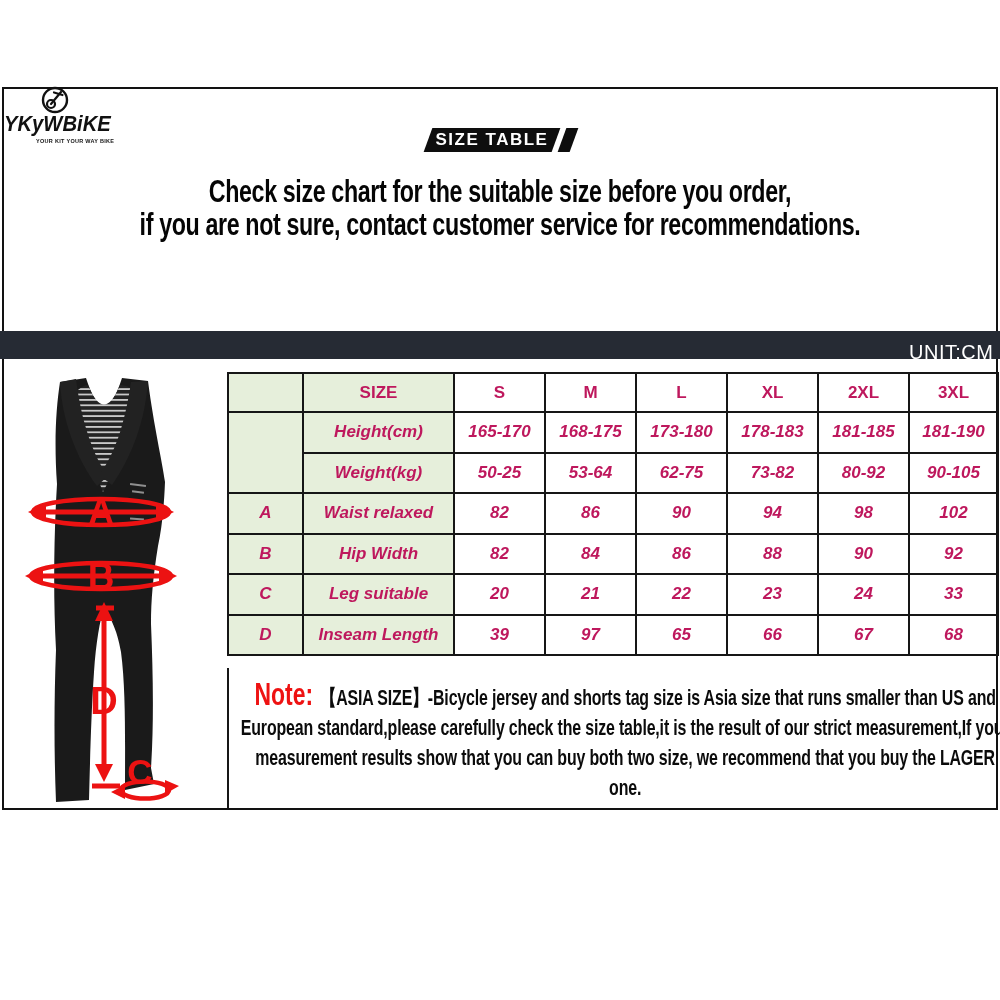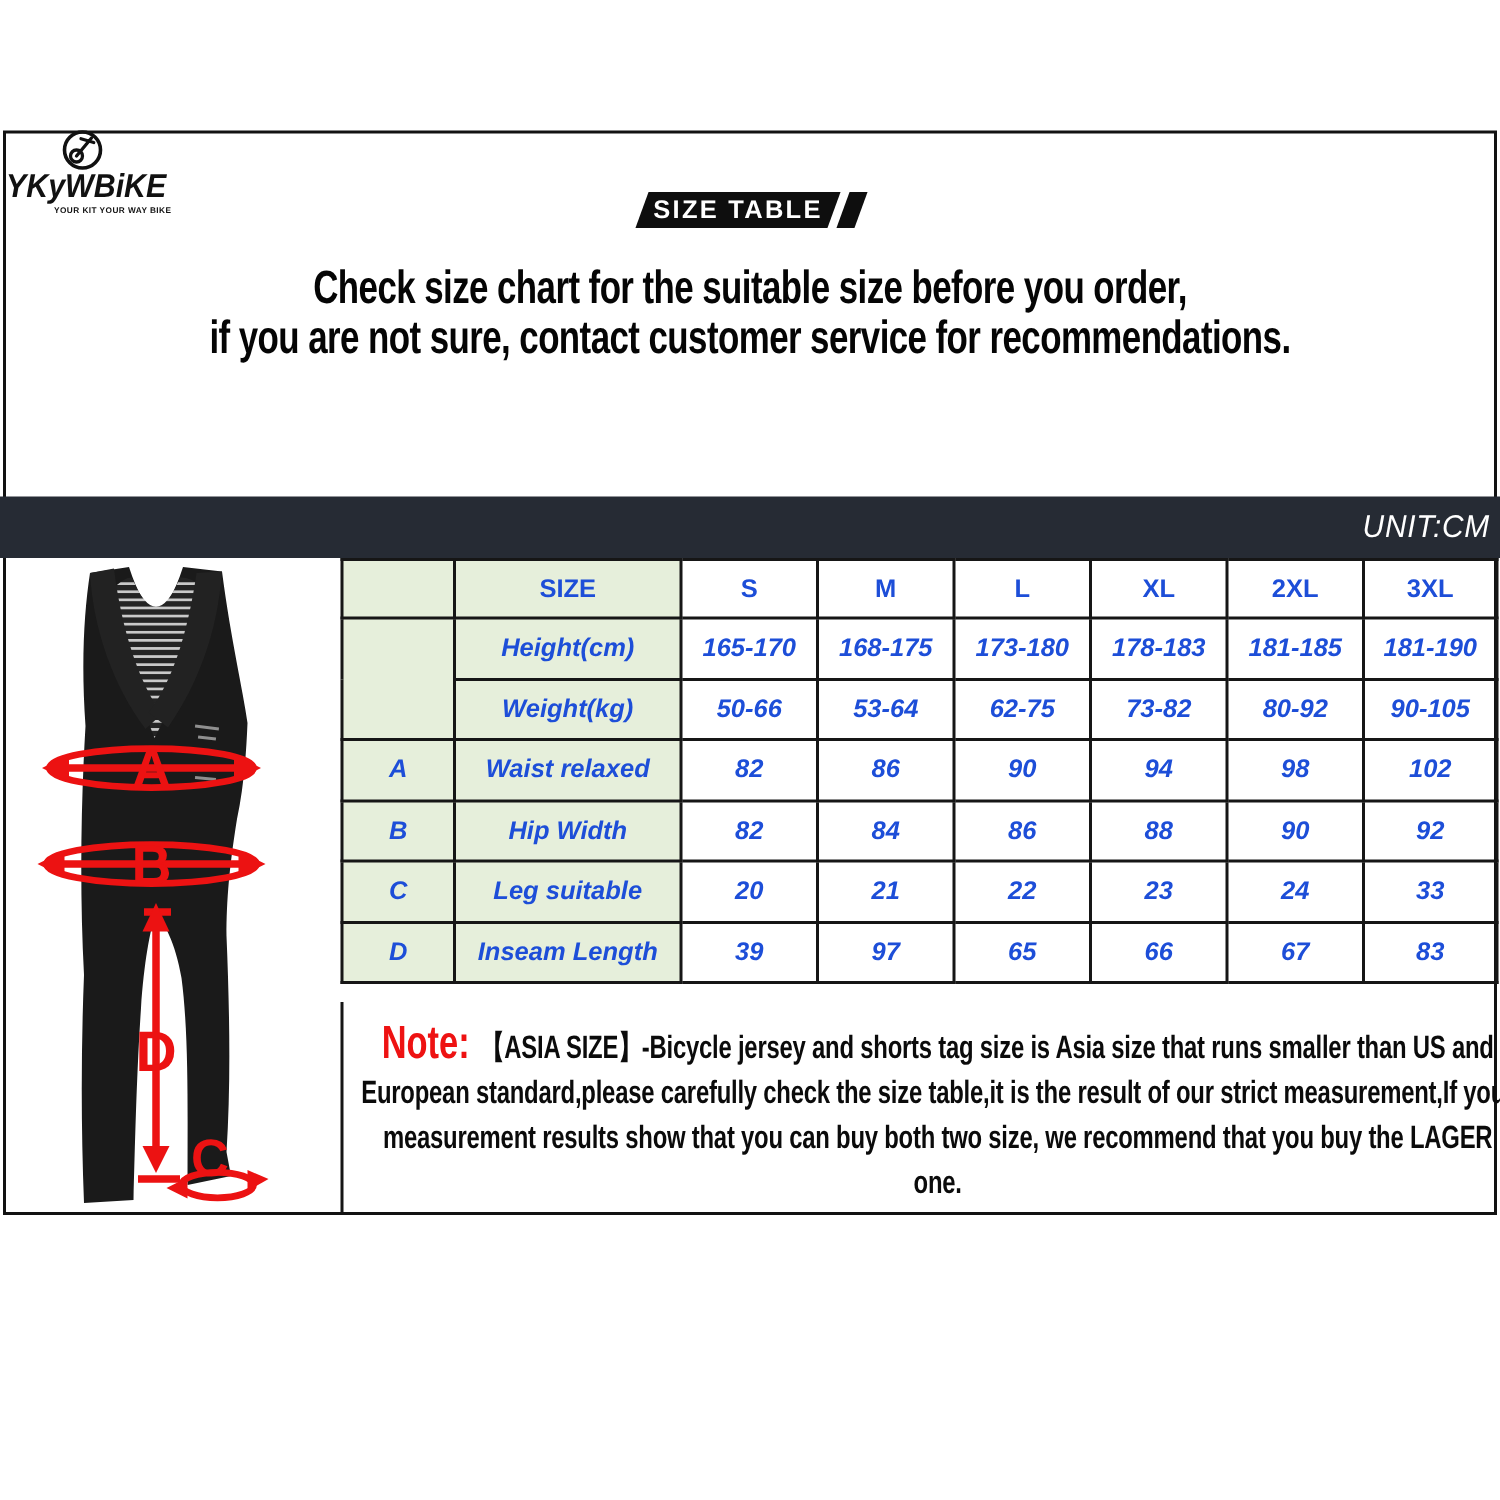--- a/index.html
+++ b/index.html
@@ -16,26 +16,26 @@
   
   .banner{position:absolute;left:428px;top:128px;width:128px;height:24px;background:#0e0e0e;transform:skewX(-20deg);}
   .banner-accent{position:absolute;left:562px;top:128px;width:12px;height:24px;background:#0e0e0e;transform:skewX(-20deg);}
   .banner span{display:block;transform:skewX(20deg);color:#fff;font-size:17px;font-weight:bold;letter-spacing:1.5px;text-align:center;line-height:24px;}
 
   
   .headline{position:absolute;left:0;width:1000px;text-align:center;font-size:31px;font-weight:bold;color:#050505;white-space:nowrap;transform:scaleX(0.75);transform-origin:500px 50%;letter-spacing:-0.5px;}
   .hl1{top:174px;} .hl2{top:207px;}
 
   
-  .unit-bar{position:absolute;left:0;top:331px;width:1000px;height:41px;background:#262b34;font-style:italic;}
+  .unit-bar{position:absolute;left:0;top:331px;width:1000px;height:28px;background:#262b34;}
   .unit-bar span{display:block;text-align:right;padding-right:7px;line-height:41px;color:#ffffff;font-size:21px;font-weight:normal;letter-spacing:0.5px;transform:scaleX(0.95);transform-origin:right;}
 
   
   table.size{position:absolute;left:227px;top:372px;width:770px;border-collapse:collapse;table-layout:fixed;}
-  table.size td{border:2px solid #161616;text-align:center;vertical-align:middle;font-size:17px;font-weight:bold;color:#1d4ed8;padding:0;}
+  table.size td{border:2px solid #161616;text-align:center;vertical-align:middle;font-size:17px;font-weight:bold;color:#be185d;padding:0;}
   td.green{background:#e6efdb;}
   tr.hrow td{height:37px;}
   tr.drow td{height:38.5px;font-style:italic;}
 
   
   .v-divider{position:absolute;left:227px;top:668px;width:2px;height:140px;background:#161616;}
 
   
   .note{position:absolute;left:227px;top:672px;width:1040px;transform:scaleX(0.74);transform-origin:left top;text-align:center;font-size:21.5px;line-height:30px;font-weight:bold;color:#0b0b0b;padding:8px 18px 0 18px;letter-spacing:-0.2px;}
   .note .note-label{font-size:31px;color:#ee1212;margin-right:10px;letter-spacing:0;}
@@ -96,21 +96,21 @@
     <td class="green">Height(cm)</td>
     <td>165-170</td>
     <td>168-175</td>
     <td>173-180</td>
     <td>178-183</td>
     <td>181-185</td>
     <td>181-190</td>
   </tr>
   <tr class="drow">
     <td class="green">Weight(kg)</td>
-    <td>50-66</td>
+    <td>50-25</td>
     <td>53-64</td>
     <td>62-75</td>
     <td>73-82</td>
     <td>80-92</td>
     <td>90-105</td>
   </tr>
   <tr class="drow">
     <td class="green">A</td>
     <td class="green">Waist relaxed</td>
     <td>82</td>
@@ -141,21 +141,21 @@
     <td>33</td>
   </tr>
   <tr class="drow">
     <td class="green">D</td>
     <td class="green">Inseam Length</td>
     <td>39</td>
     <td>97</td>
     <td>65</td>
     <td>66</td>
     <td>67</td>
-    <td>83</td>
+    <td>68</td>
   </tr>
 </tbody>
   </table>
 
 <div class="v-divider"></div>
 
 <div class="note">
   <span class="note-label">Note:</span><span>【ASIA SIZE】-Bicycle jersey and shorts tag size is Asia size that runs smaller than US and European standard,please carefully check the size table,it is the result of our strict measurement,If your measurement results show that you can buy both two size, we recommend that you buy the LAGER one.</span>
 </div>
 

